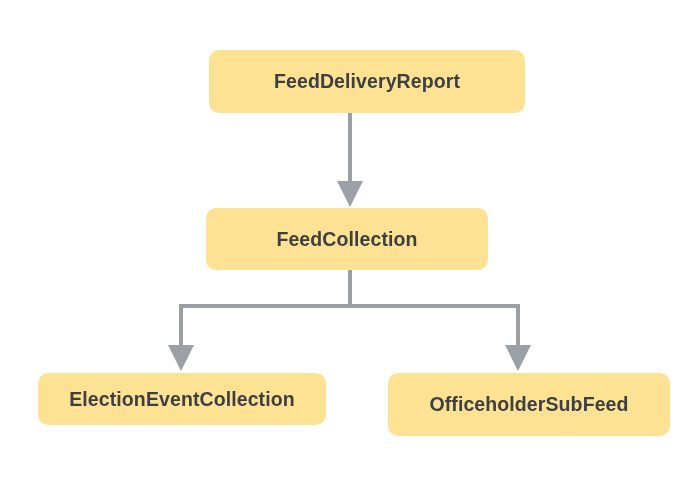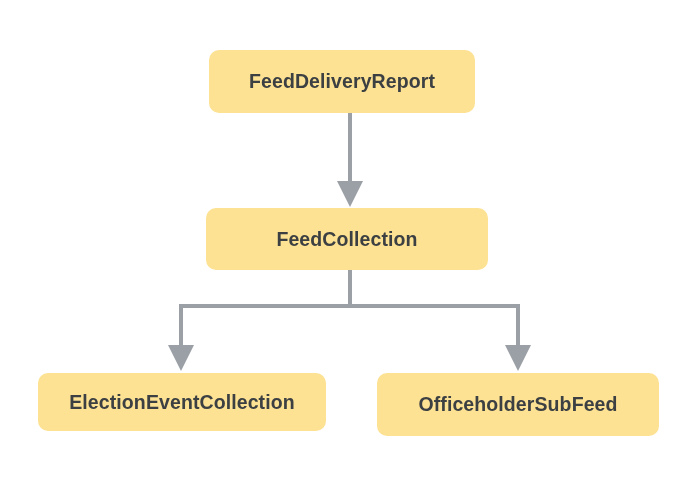--- a/index.html
+++ b/index.html
@@ -26,24 +26,24 @@
     align-items: center;
     justify-content: center;
   }
   .node .label {
     color: var(--node-text);
     font-weight: bold;
     font-size: 19.5px;
     letter-spacing: 0.1px;
     white-space: nowrap;
   }
-  .node-top   { left: 209px; top: 50px;  width: 266px; height: 63px; }
+  .node-top   { left: 209px; top: 50px;  width: 316px; height: 63px; }
   .node-mid   { left: 206px; top: 208px; width: 282px; height: 62px; }
-  .node-left  { left: 38px;  top: 373px; width: 288px; height: 58px; border-radius: 10px; }
-  .node-right { left: 377px; top: 373px; width: 282px; height: 63px; }
+  .node-left  { left: 38px;  top: 373px; width: 288px; height: 52px; border-radius: 10px; }
+  .node-right { left: 388px; top: 373px; width: 282px; height: 63px; }
 
   .edge-line {
     position: absolute;
     background: var(--arrow);
   }
   .arrowhead {
     position: absolute;
     width: 0;
     height: 0;
     border-left: 13px solid transparent;

